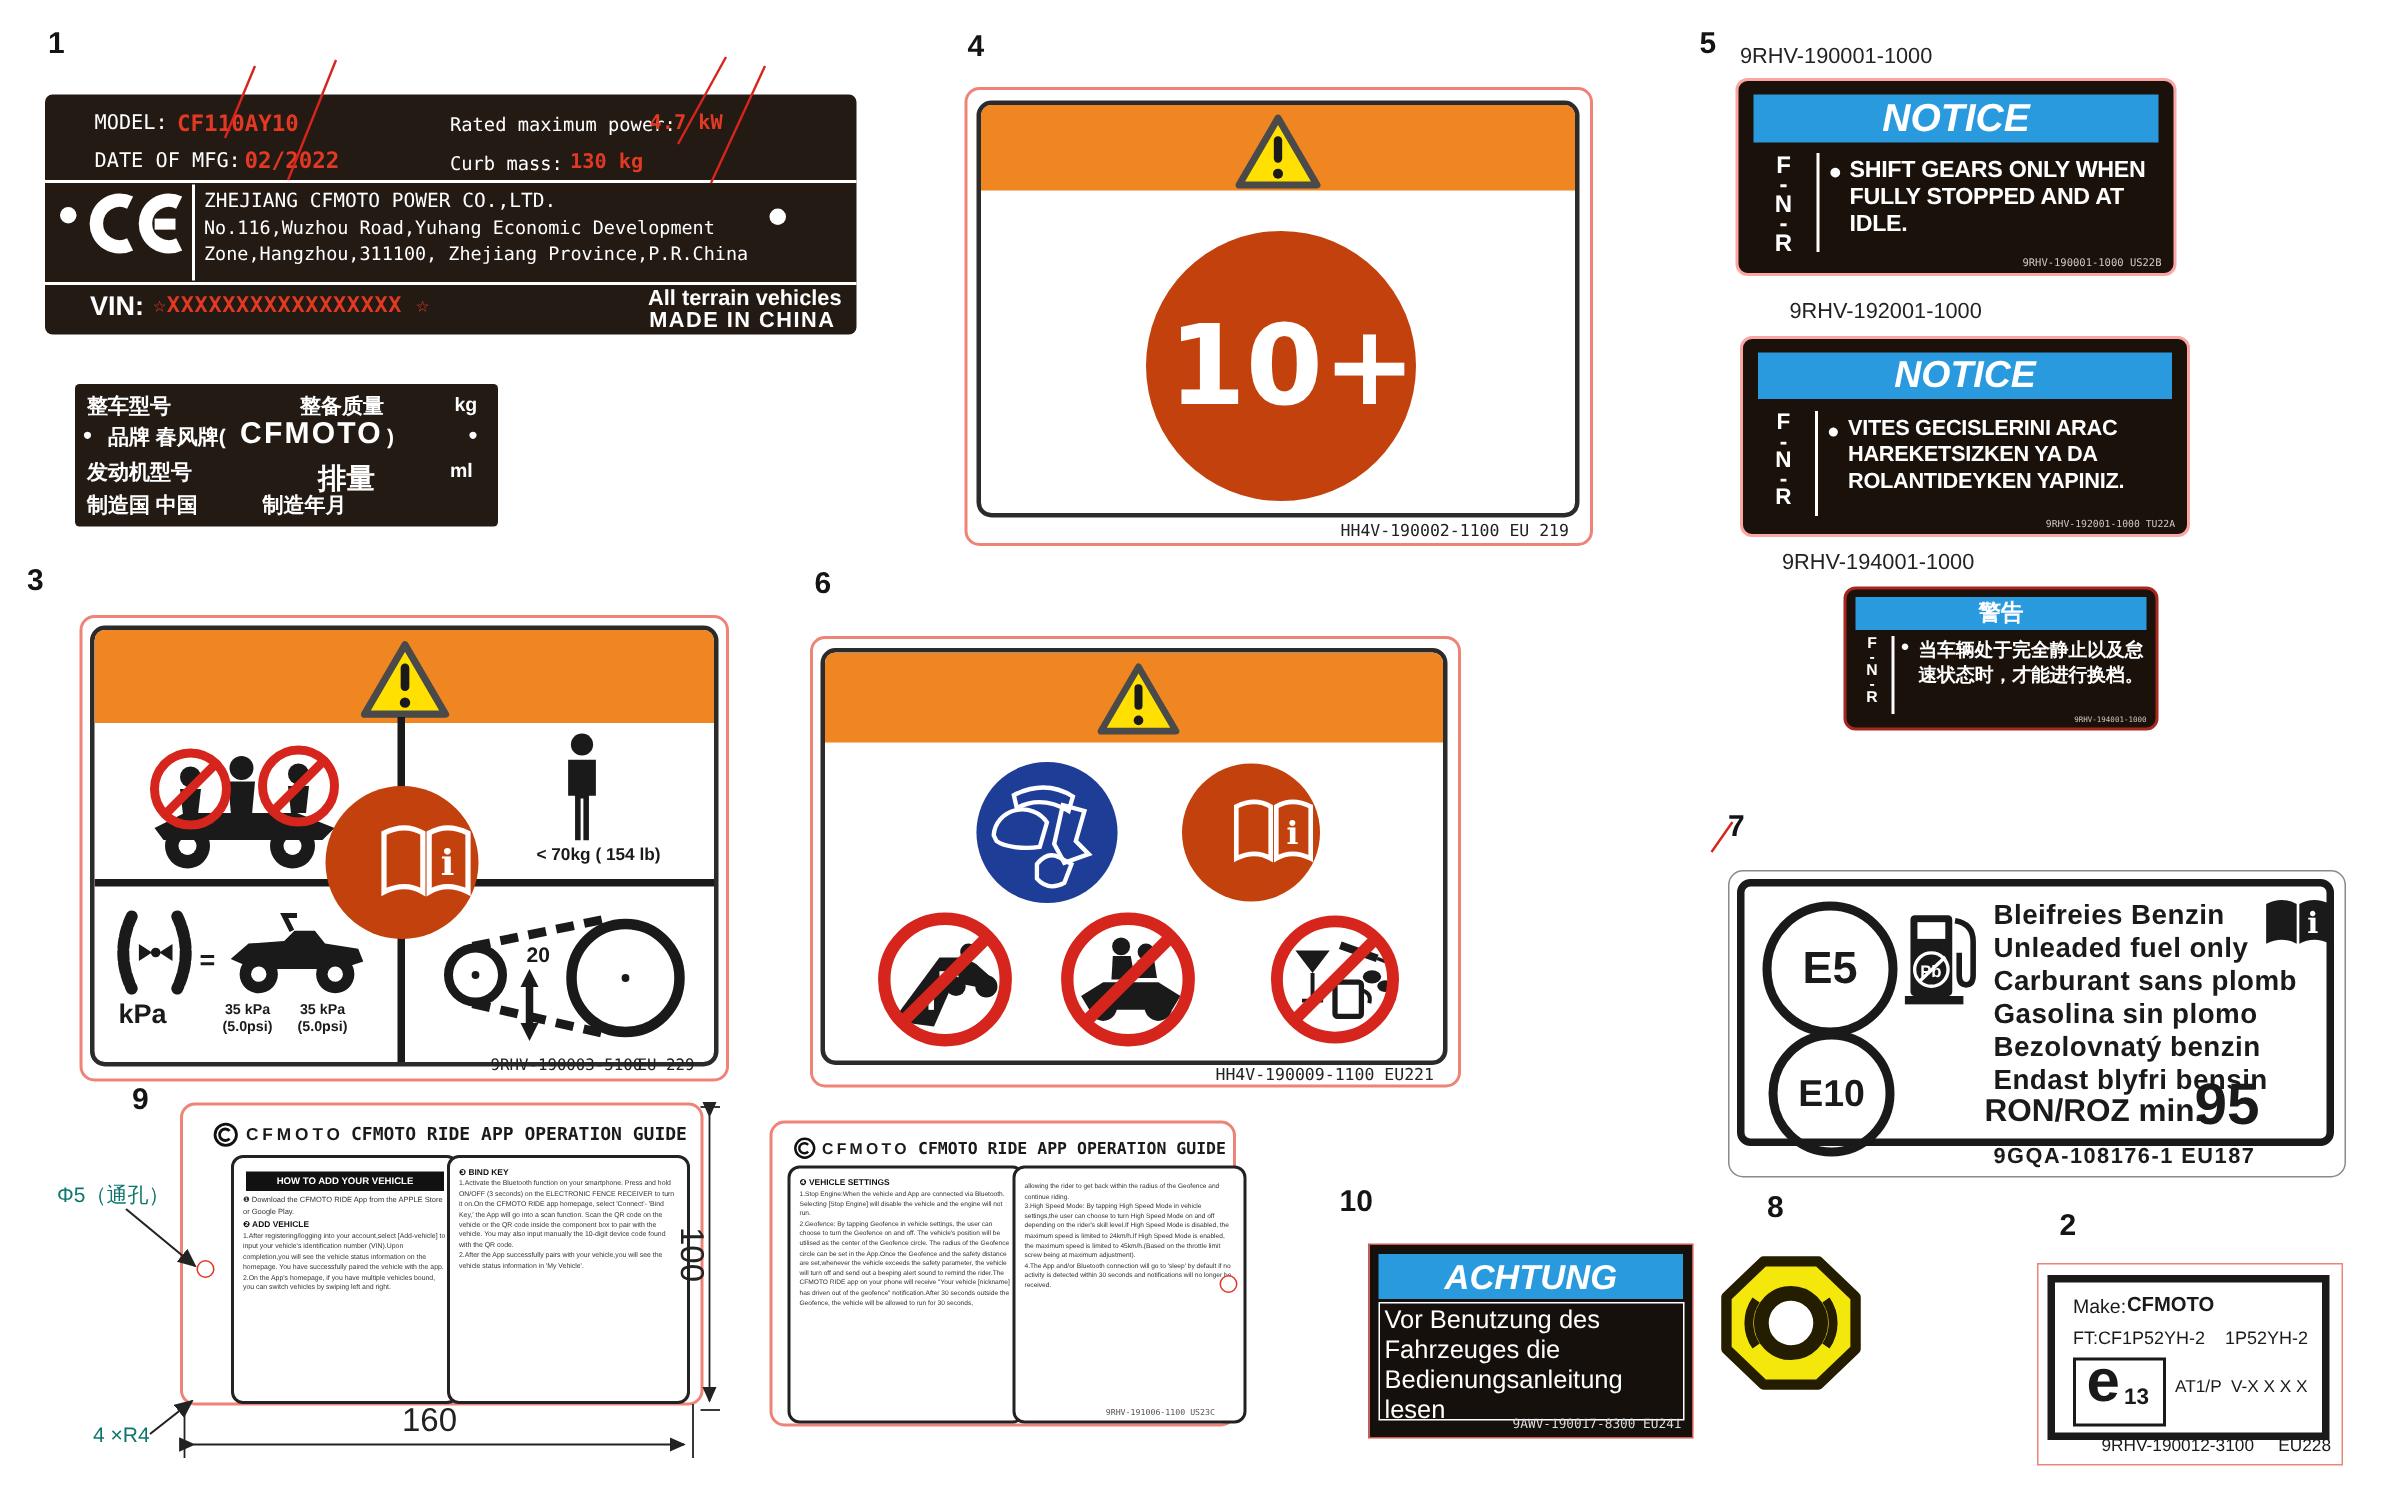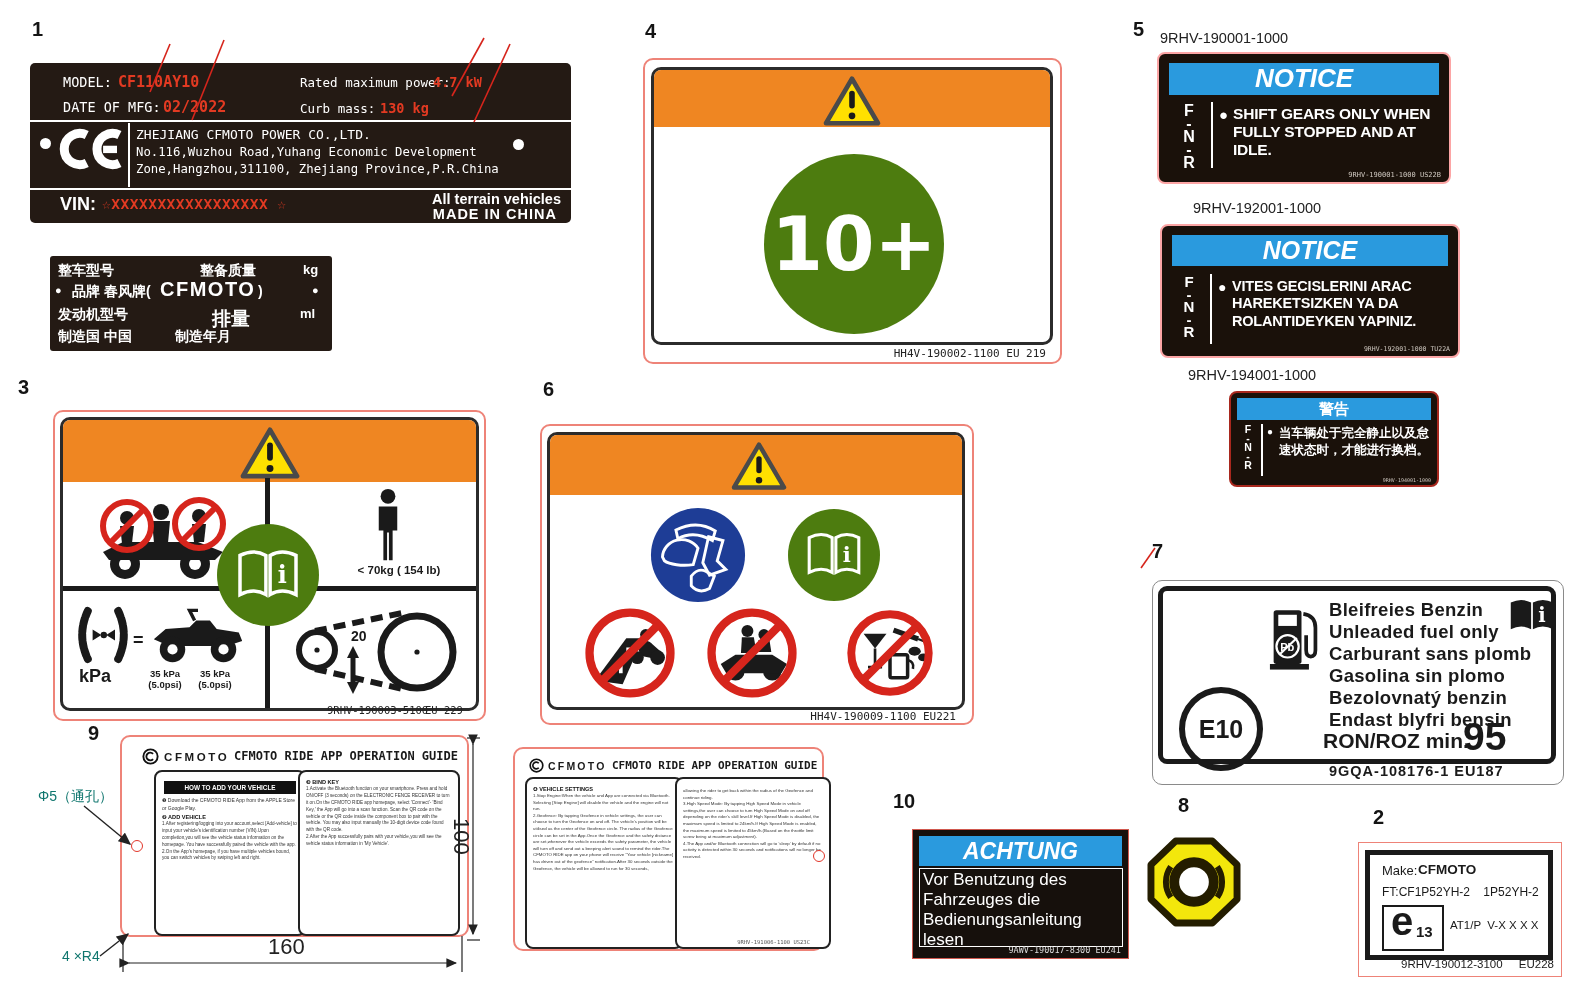--- a/index.html
+++ b/index.html
@@ -26,21 +26,21 @@
   .codehead{position:absolute;font-size:14.5px;color:#222;}
   
   .guide{position:absolute;border:2px solid #ee8378;border-radius:10px;background:#fff;}
   .gbox{position:absolute;border:2px solid #222;border-radius:8px;background:#fff;overflow:hidden;padding:5px 6px;}
   .gtitle{font-family:"DejaVu Sans Mono",monospace;font-weight:bold;}
   .tinytxt{font-size:4.6px;line-height:1.5;color:#333;white-space:pre-line;}
   .tinyhead{font-size:5.6px;font-weight:bold;color:#111;margin:2px 0 1px 0;}
   .dimtxt{position:absolute;font-size:22px;color:#222;}
   .anntxt{position:absolute;font-size:14px;color:#0f766e;}
   .holecircle{position:absolute;width:10px;height:10px;border:1.6px solid #e2362a;border-radius:50%;background:#fff;}
-  .bluecircle{position:absolute;border-radius:50%;background:#4d7c0f;display:flex;align-items:center;justify-content:center;}
+  .bluecircle{position:absolute;border-radius:50%;background:#c2410c;display:flex;align-items:center;justify-content:flex-end;}
 </style>
 </head>
 <body>
 
 <div class="canvas">
 
   <div class="num" style="left:32px;top:18px;">1</div>
   <div class="plate" style="left:30px;top:63px;width:541px;height:160px;">
     <span class="abs mono" style="left:33px;top:11px;font-size:13.5px;">MODEL:</span>
     <span class="abs mono redtx" style="left:88px;top:10px;font-size:15px;font-weight:bold;">CF110AY10</span>
@@ -314,20 +314,21 @@
           <line x1="20" y1="80" x2="80" y2="20" stroke="#d6251c" stroke-width="9"></line>
         </svg>
       </span>
     </div>
     <span class="footcode" style="right:16px;top:284px;font-size:11px;">HH4V-190009-1100 EU221</span>
   </div>
 
   <div class="num" style="left:1152px;top:540px;">7</div>
   <div class="abs" style="left:1152px;top:580px;width:410px;height:203px;border:1.5px solid #8a8a8a;border-radius:10px;background:#fff;">
     <div class="abs" style="left:5px;top:5px;width:388px;height:168px;border:5px solid #1a1a1a;border-radius:9px;">
+      <div class="abs" style="left:12px;top:10px;width:78px;height:78px;border:6px solid #1a1a1a;border-radius:50%;display:flex;align-items:center;justify-content:center;font-size:30px;font-weight:bold;">E5</div>
       <div class="abs" style="left:16px;top:96px;width:72px;height:72px;border:6px solid #1a1a1a;border-radius:50%;display:flex;align-items:center;justify-content:center;font-size:25px;font-weight:bold;">E10</div>
       <span class="abs" style="left:106px;top:14px;">
         <svg width="52" height="66" viewBox="0 0 56 70">
           <rect x="1" y="63" width="42" height="6" fill="#1a1a1a"></rect>
           <rect x="5" y="5" width="30" height="58" rx="3" fill="#1a1a1a"></rect>
           <rect x="10" y="10" width="20" height="12" fill="#fff"></rect>
           <path d="M37 9 q13 2 13 15 v24 q0 7 -5 7 t-5 -7 v-16" fill="none" stroke="#1a1a1a" stroke-width="4"></path>
           <circle cx="20" cy="44" r="12" fill="#1a1a1a" stroke="#fff" stroke-width="2.4"></circle>
           <text x="12" y="49" font-size="12" fill="#fff" font-weight="bold" font-family="Liberation Sans,sans-serif">Pb</text>
           <line x1="11" y1="53" x2="30" y2="35" stroke="#fff" stroke-width="2.4"></line>

